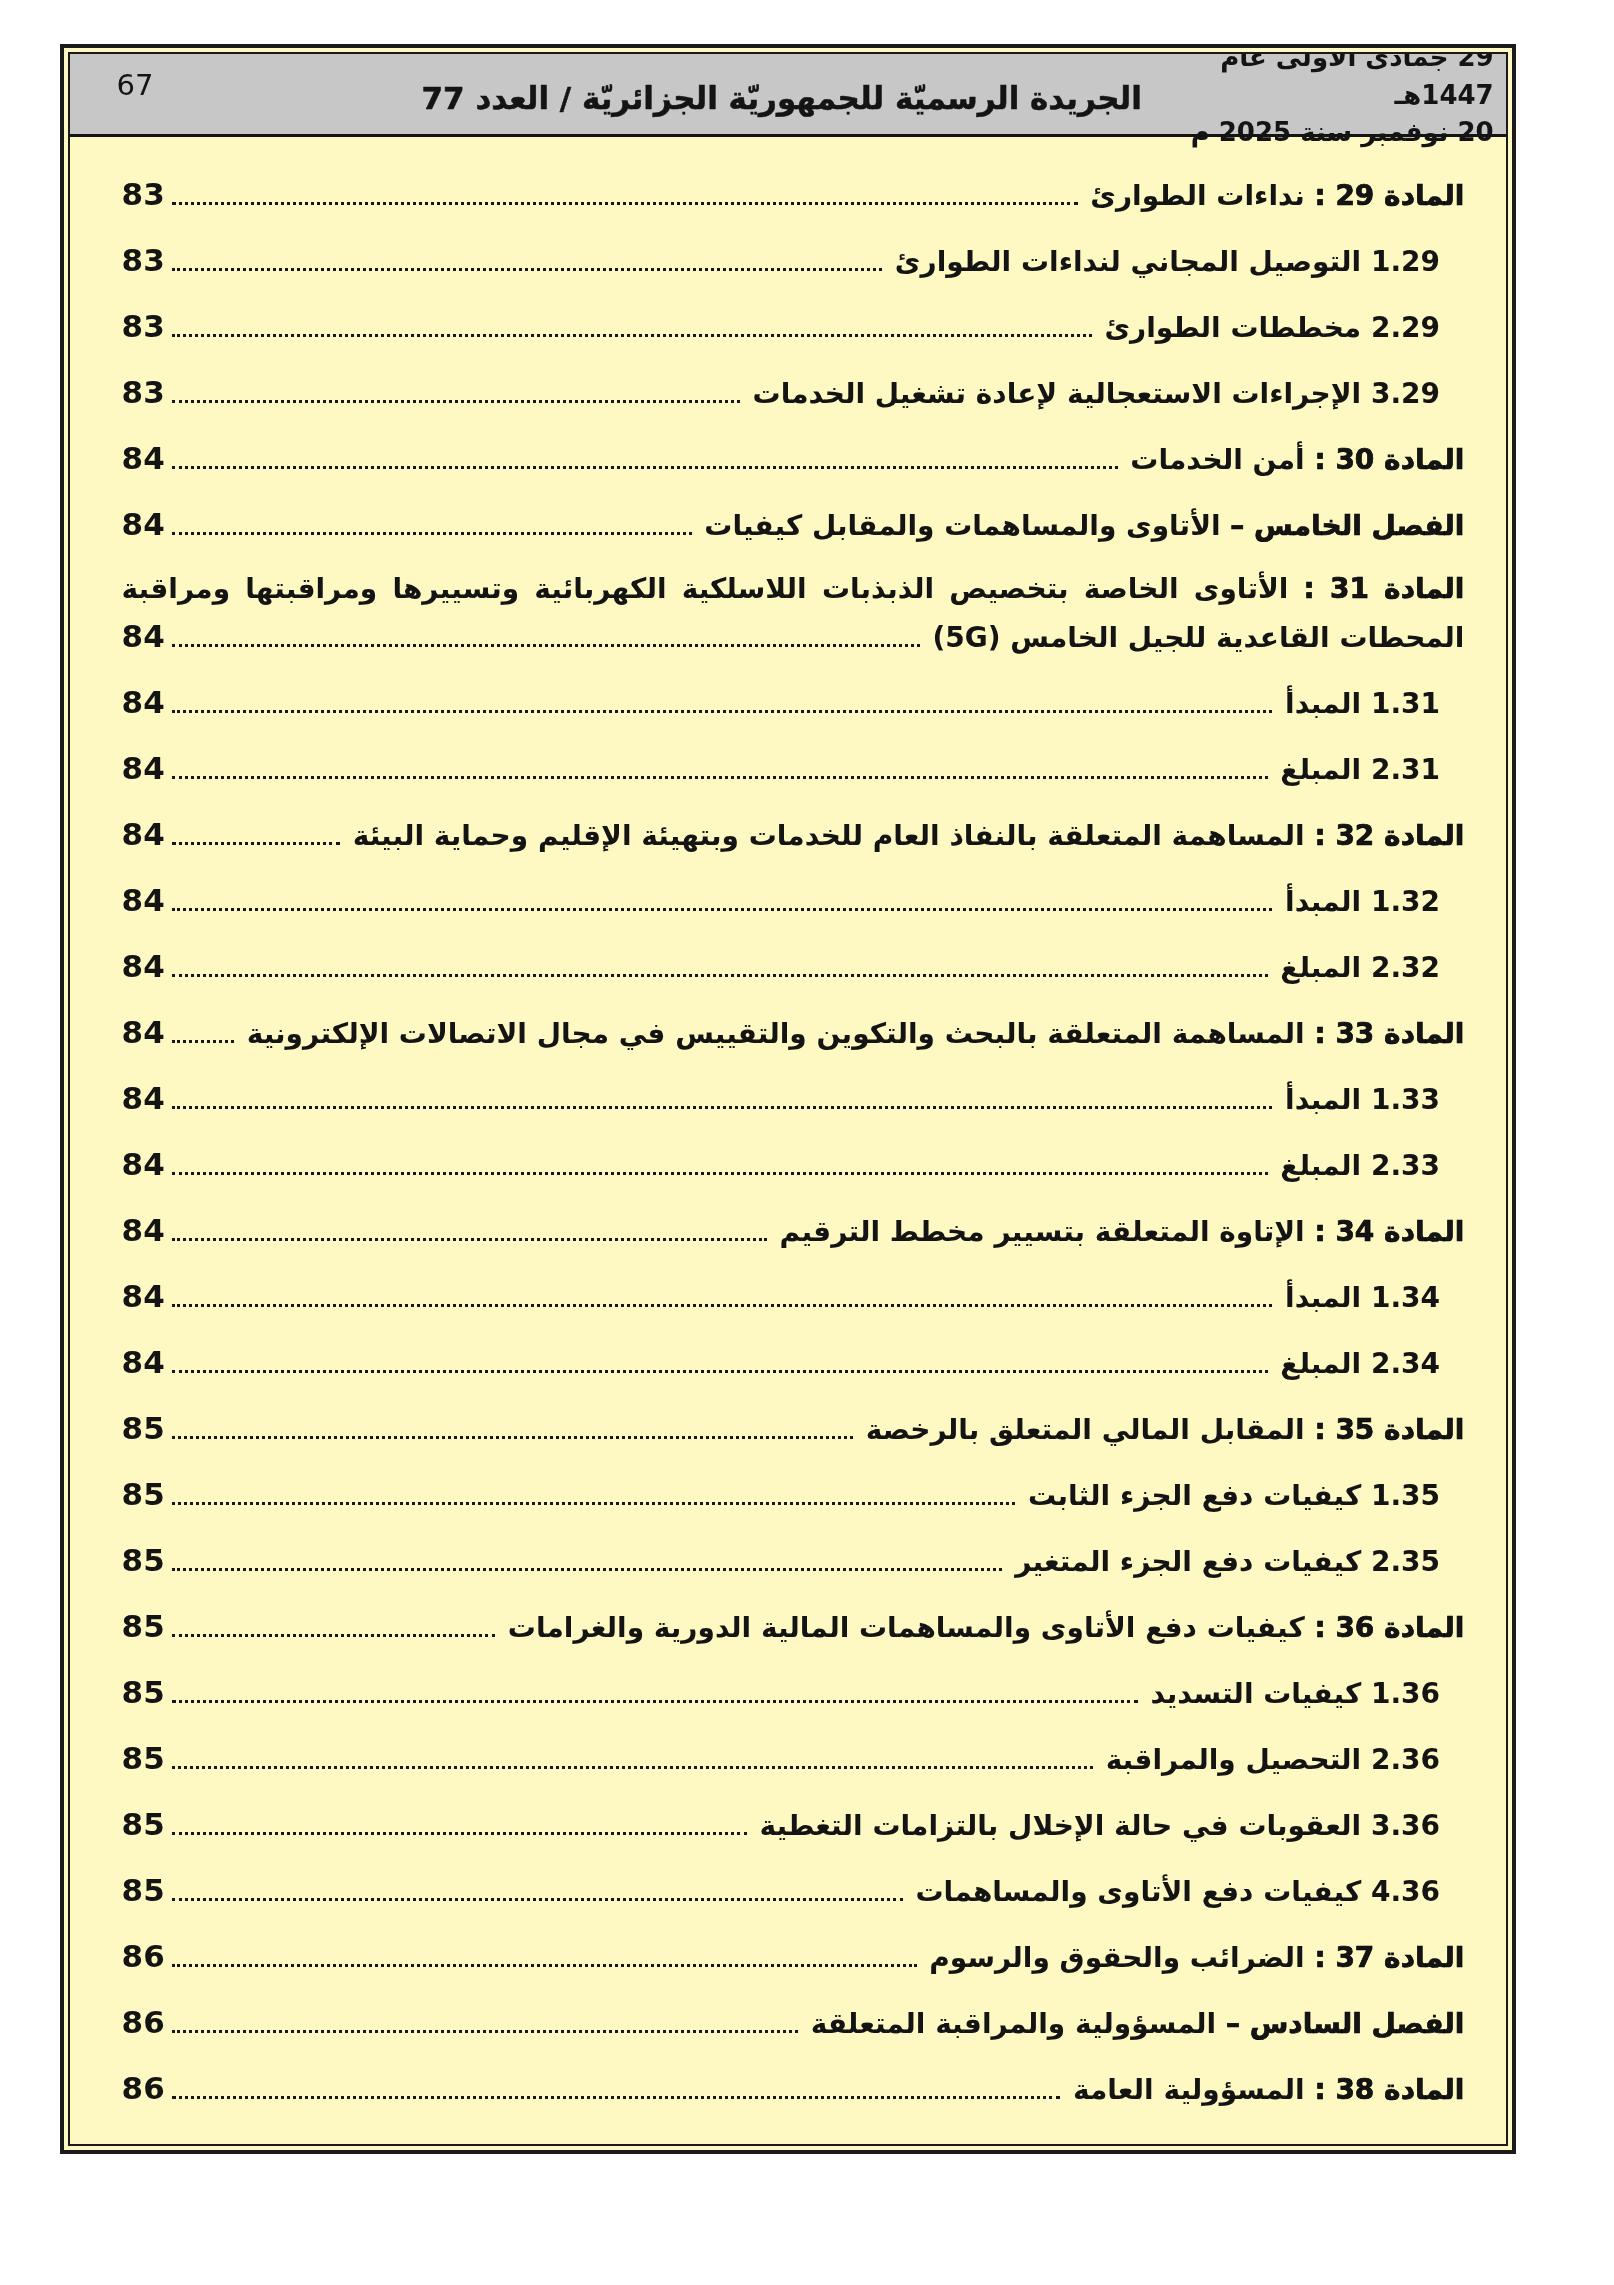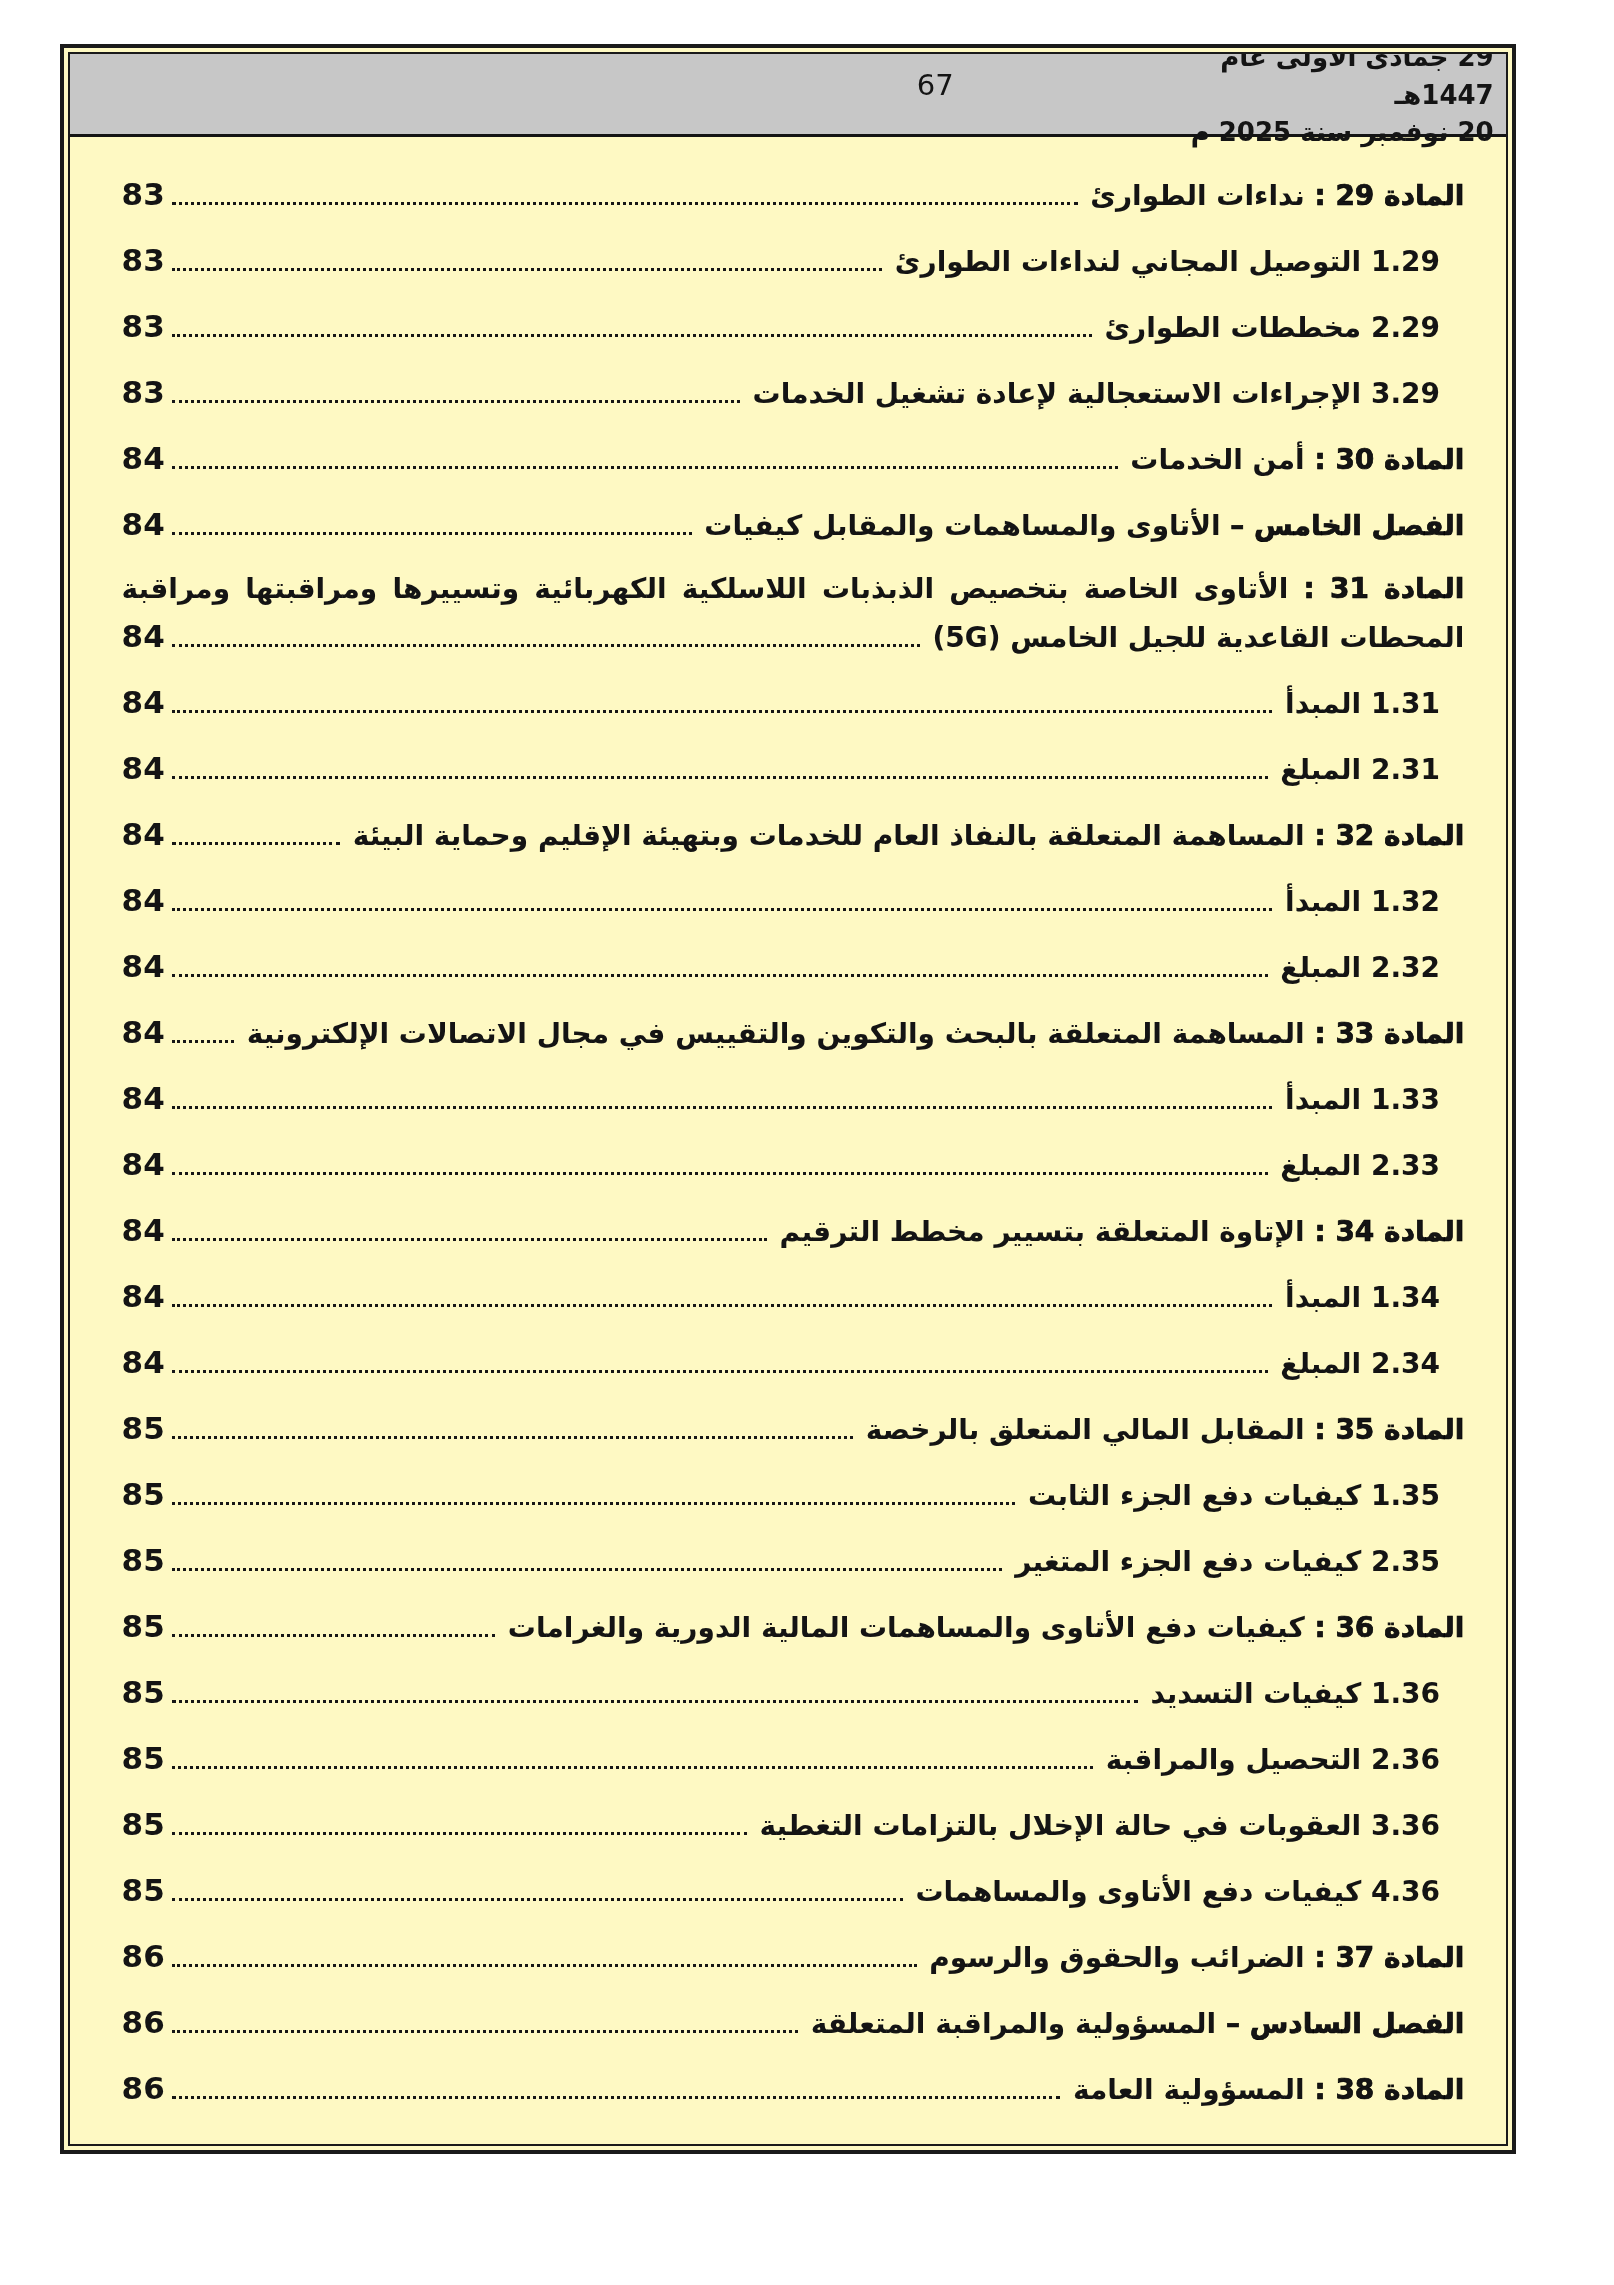--- a/index.html
+++ b/index.html
@@ -73,20 +73,21 @@
 <body>
 
 <div class="page-frame">
   <div class="inner-frame">
 
     <div class="gz-header">
       <div class="gz-date">
         <div>29 جمادى الأولى عام 1447هـ</div>
         <div>20 نوفمبر سنة 2025 م</div>
       </div>
+      <div class="gz-title">الجريدة الرسميّة للجمهوريّة الجزائريّة / العدد 77</div>
       <div class="folio">67</div>
     </div>
 
     <div class="toc">
 
       <div class="row art">
         <span class="entry"><b class="prefix">المادة 29 : </b><span>نداءات الطوارئ</span></span>
         <span class="leader"></span>
         <span class="pg">83</span>
       </div>

